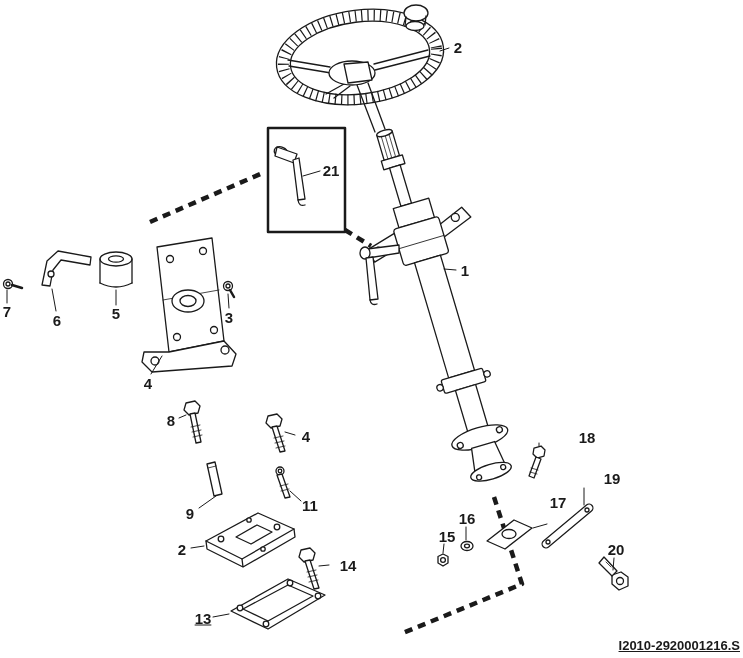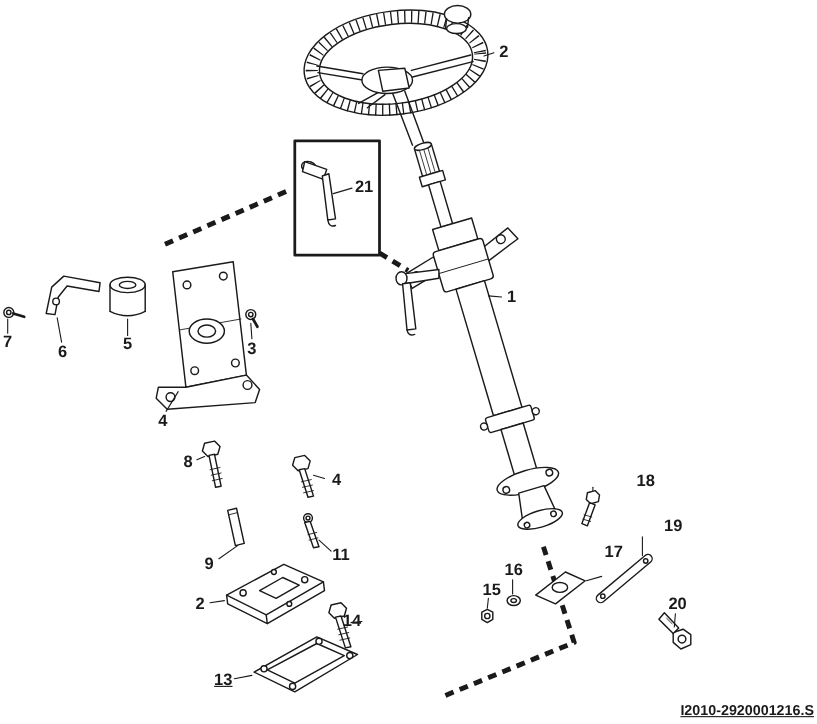--- a/index.html
+++ b/index.html
@@ -254,21 +254,21 @@
       <div class="callout" style="left: 148px; top: 383px;">4</div>
       <div class="callout" style="left: 116px; top: 313px;">5</div>
       <div class="callout" style="left: 57px; top: 320px;">6</div>
       <div class="callout" style="left: 7px; top: 311px;">7</div>
       <div class="callout" style="left: 171px; top: 420px;">8</div>
       <div class="callout" style="left: 190px; top: 513px;">9</div>
       <div class="callout" style="left: 306px; top: 436px;">4</div>
       <div class="callout" style="left: 310px; top: 505px; text-align: right;">11</div>
       <div class="callout" style="left: 182px; top: 549px;">2</div>
       <div class="callout" style="left: 203px; top: 618px; text-decoration: underline;">13</div>
-      <div class="callout" style="left: 320px; top: 565px;">14</div>
+      <div class="callout" style="left: 348px; top: 565px;">14</div>
       <div class="callout" style="left: 447px; top: 536px;">15</div>
       <div class="callout" style="left: 467px; top: 518px;">16</div>
       <div class="callout" style="left: 558px; top: 502px;">17</div>
       <div class="callout" style="left: 567px; top: 437px; margin-left: 20px;">18</div>
       <div class="callout" style="left: 612px; top: 478px;">19</div>
       <div class="callout" style="left: 616px; top: 549px;">20</div>
       <div class="callout" style="left: 331px; top: 170px; text-align: right;">21</div>
     </div>
 
   <div class="diagram-code">I2010-2920001216.S</div>

